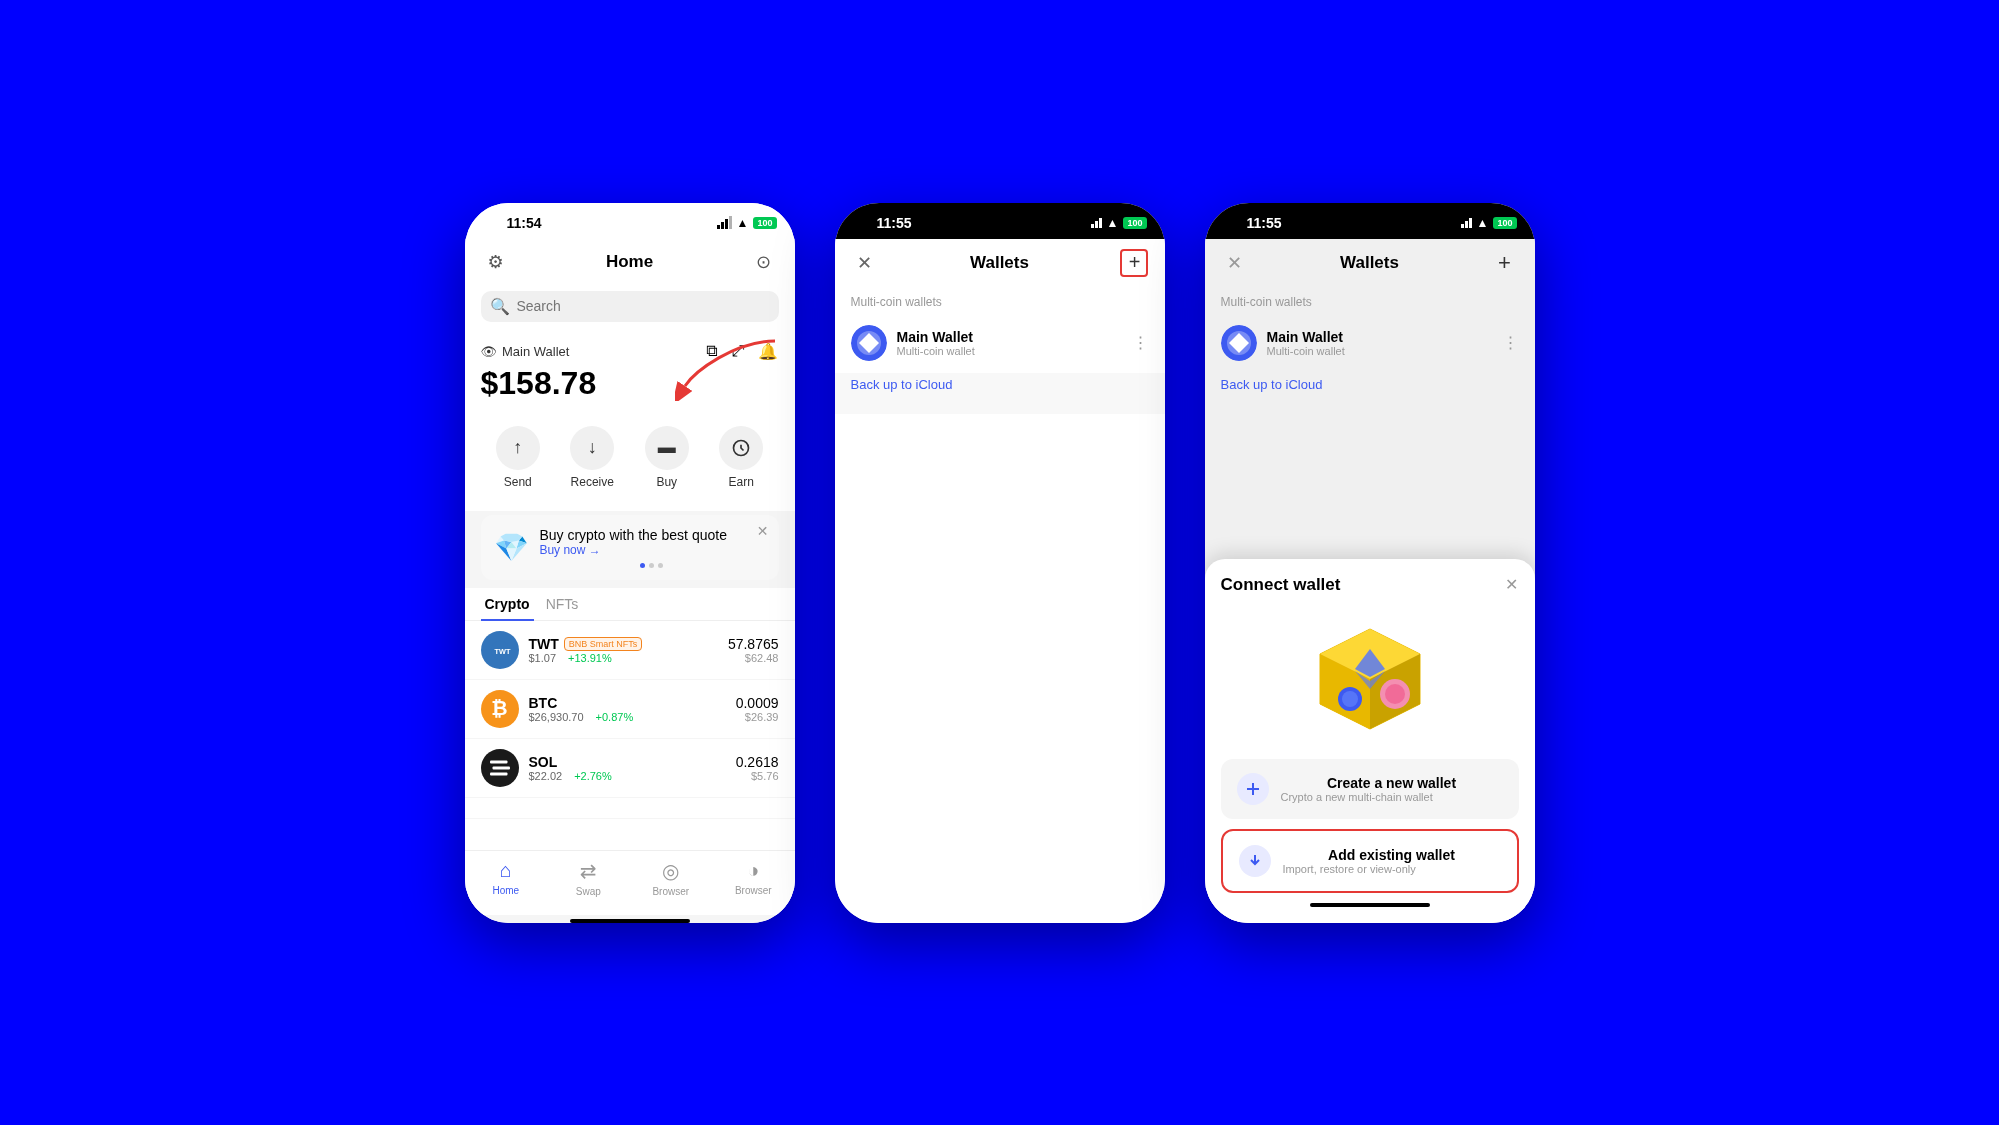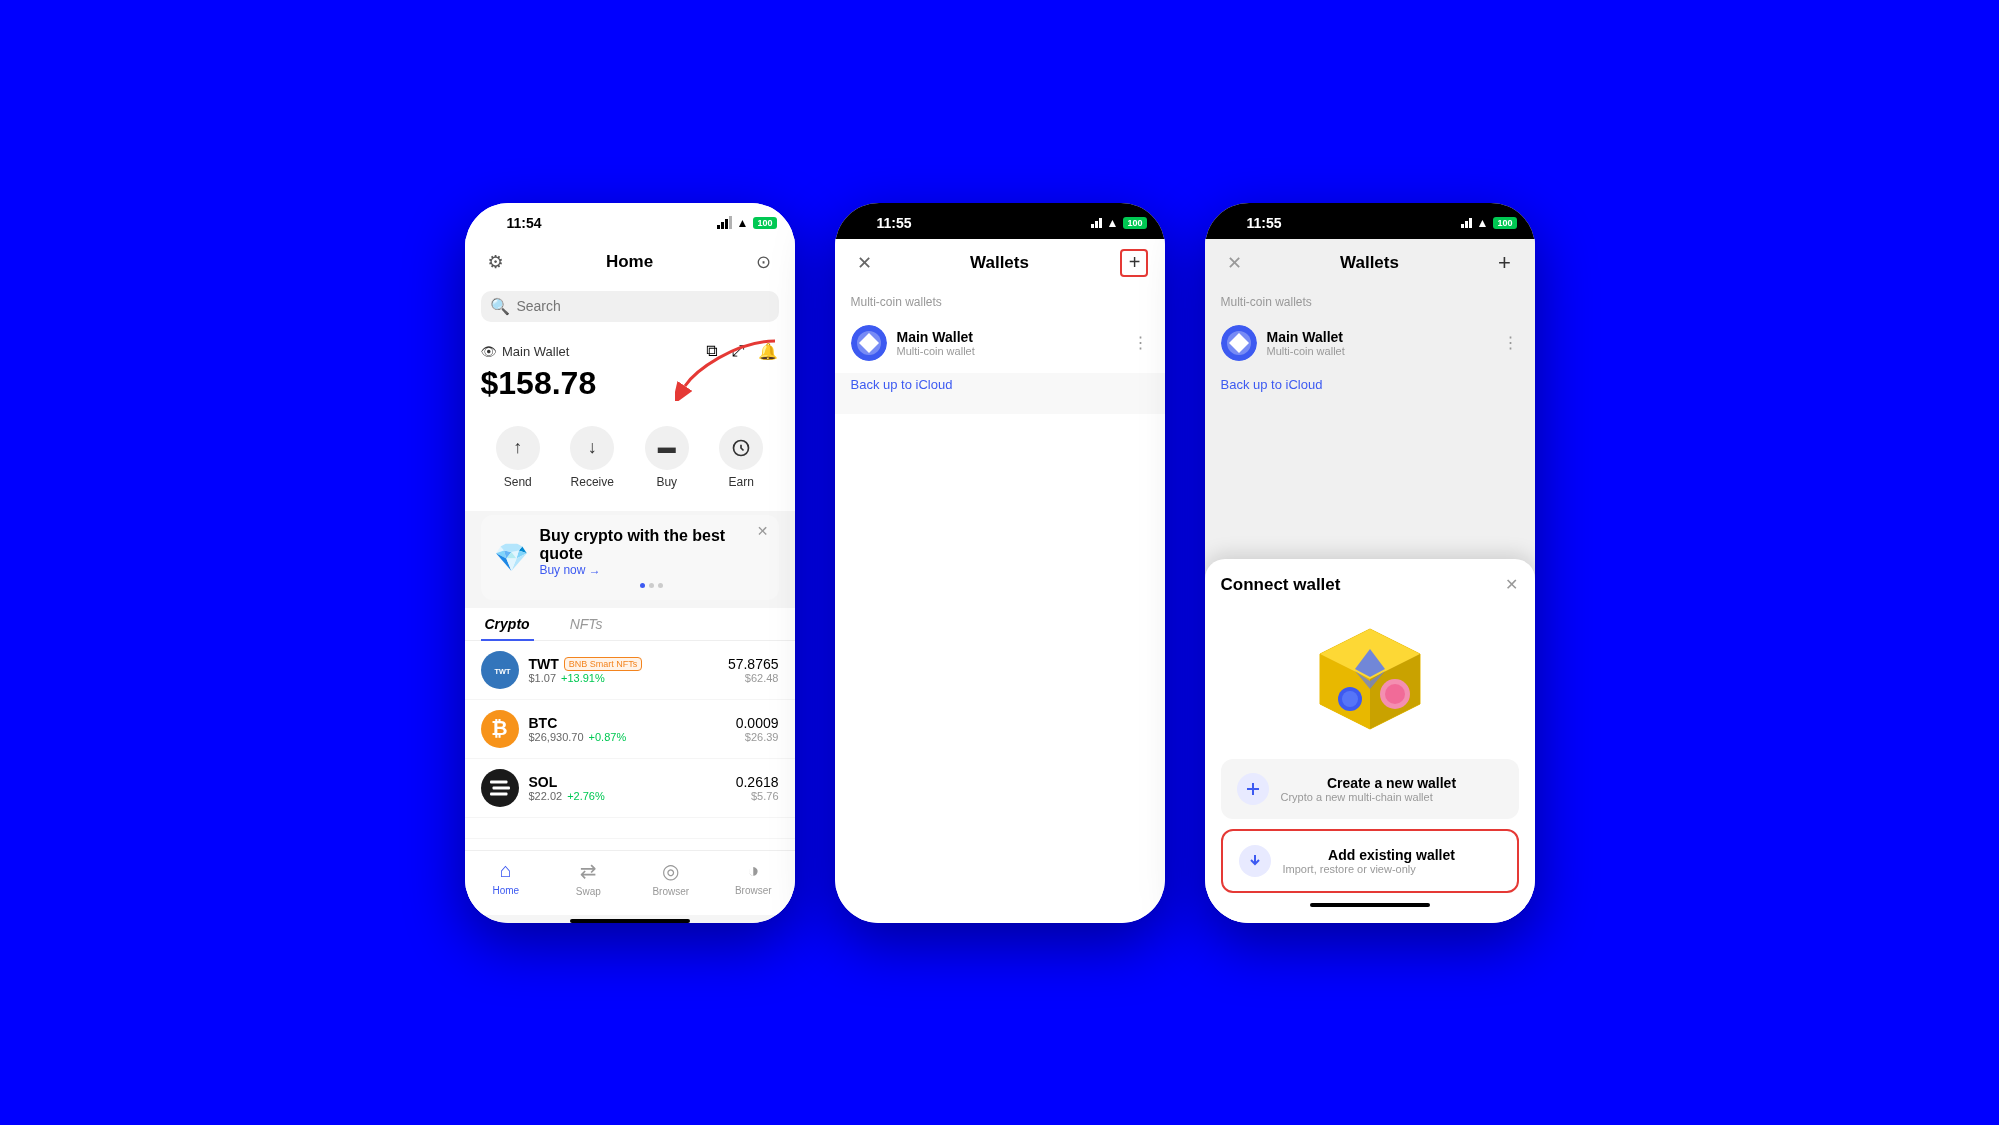--- a/index.html
+++ b/index.html
@@ -172,21 +172,21 @@
       padding: 12px 14px;
       display: flex;
       align-items: center;
       gap: 10px;
       position: relative;
     }
     .promo-icon {
       font-size: 28px;
     }
     .promo-text { flex: 1; }
-    .promo-title { font-size: 16px; font-weight: 700; color: #000; }
+    .promo-title { font-size: 14px; font-weight: 400; color: #000; }
     .promo-link { font-size: 12px; color: #3d5af1; }
     .promo-close {
       position: absolute;
       top: 8px;
       right: 10px;
       font-size: 14px;
       color: #999;
       cursor: pointer;
     }
     .promo-dots {
@@ -199,24 +199,23 @@
       width: 5px;
       height: 5px;
       border-radius: 50%;
       background: #ccc;
     }
     .promo-dot.active { background: #3d5af1; }
 
     .tabs-row {
       display: flex;
       padding: 0 16px;
-      gap: 32px;
+      gap: 8px;
       border-bottom: 1px solid #eee;
       background: #fff;
-      font-style: italic;
     }
     .tab-item {
       padding: 8px 4px;
       font-size: 14px;
       cursor: pointer;
       color: #999;
       position: relative;
     }
     .tab-item.active {
       color: #000;
@@ -262,21 +261,21 @@
     }
     .crypto-name { font-size: 14px; font-weight: 600; }
     .crypto-chain-badge {
       font-size: 9px;
       color: #f3841e;
       background: #fff3e8;
       border: 1px solid #f3841e;
       border-radius: 4px;
       padding: 1px 4px;
     }
-    .crypto-price-row { font-size: 11px; color: #666; display: flex; gap: 5px; }
+    .crypto-price-row { font-size: 11px; color: #666; display: flex; gap: 12px; }
     .positive { color: #00c853; }
     .crypto-amount { text-align: right; }
     .crypto-amount-val { font-size: 14px; font-weight: 500; }
     .crypto-usd { font-size: 11px; color: #999; }
 
     
     .bottom-nav {
       background: #fff;
       display: flex;
       justify-content: space-around;

